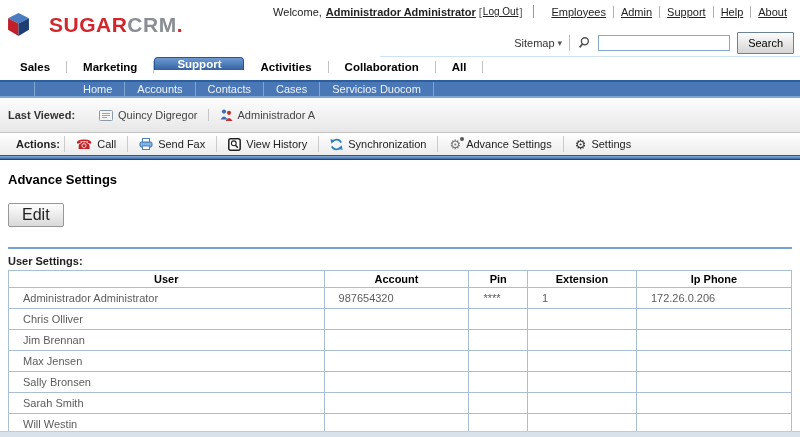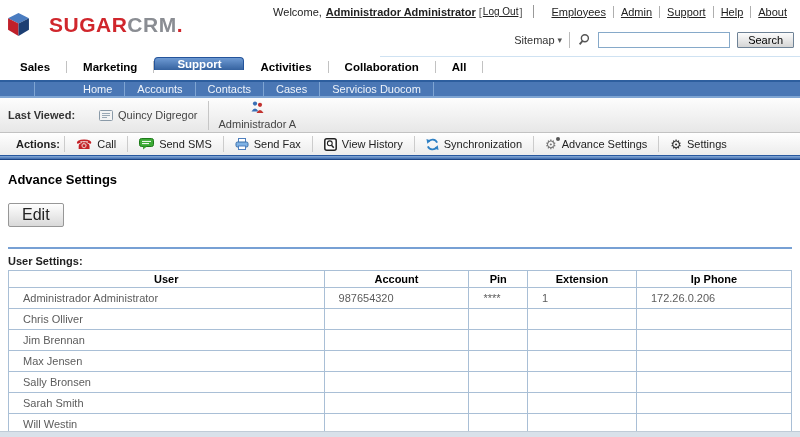--- a/index.html
+++ b/index.html
@@ -24,21 +24,21 @@
   .vsep { border-left:1px solid #999; height:13px; margin:0 10px; }
   .toplinks { display:flex; align-items:center; }
   .toplinks a { padding:0 7px; border-left:1px solid #AEAEAE; }
   .toplinks a:first-child { border-left:none; }
   .search-row { display:flex; align-items:center; justify-content:flex-end; margin-top:14px; gap:7px; }
   .sitemap { display:flex; align-items:center; gap:3px; color:#333; cursor:pointer; }
   .chevron { color:#555; font-size:9px; line-height:1; }
   .search-sep { border-left:1px solid #BBB; height:16px; }
   .search-input { width:132px; height:16px; border:1px solid #86A9C9; font-size:11px; padding:0 3px; }
   .search-btn {
-    height:16px; padding:1px 10px; font-size:11px; color:#000;
+    height:22px; padding:1px 10px; font-size:11px; color:#000;
     background:linear-gradient(#FCFCFC,#D5D5D5); border:1px solid #6E8296; border-radius:1px; cursor:pointer;
   }
   .header-underline { position:absolute; left:380px; right:0; top:56px; height:1px; background:#CFE2F2; }
 
   
   .tabbar { display:flex; align-items:flex-start; height:21px; margin-top:4px; border-bottom:2px solid #2D5E9E; padding-left:4px; }
   .tab {
     display:flex; align-items:center; padding:0 16px; font-weight:bold; font-size:11.5px;
     color:#000; border-right:1px solid #C2C2C2; cursor:pointer; background:#fff;
   }
@@ -50,21 +50,21 @@
 
   
   .subnav { height:16px; background:#4A77B5; border-bottom:2px solid #7FA5D3; display:flex; align-items:center; padding-left:34px; }
   .subnav-item { color:#EFF4FB; padding:0 12px; border-right:1px solid #7FA5D3; line-height:14px; cursor:pointer; }
   .subnav-item:first-child { border-left:1px solid #7FA5D3;padding-left:48px; }
 
   
   .lastviewed { height:19px; background:linear-gradient(#FDFDFD,#E7E7E7); border-bottom:1px solid #C2C2C2; display:flex; align-items:center; padding:17px 8px; }
   .lv-label { font-weight:bold; color:#333; margin-right:14px; }
   .lv-item { display:flex; align-items:center; gap:5px; color:#444; padding:0 10px; cursor:pointer; }
-  .lv-item + .lv-item { border-left:1px solid #C6C6C6;flex-direction:column; }
+  .lv-item + .lv-item { border-left:1px solid #C6C6C6; }
 
   
   .actions { height:22px; background:linear-gradient(#FFFFFF,#ECECEC); display:flex; align-items:center; padding:0 16px; }
   .actions-label { font-weight:bold; color:#222; margin-right:4px; }
   .action-item { display:flex; align-items:center; gap:5px; padding:0 11px; border-left:1px solid #CCC; color:#222; cursor:pointer; height:16px; }
   .glyph-phone { color:#C42127; font-size:13px; line-height:1; }
   .glyph-gear { font-size:13px; line-height:1; }
   .gear-gray { color:#777; position:relative; }
   .gear-gray::after { content:""; position:absolute; width:4px; height:4px; border-radius:50%; background:#555; top:-1px; right:-3px; }
   .gear-dark { color:#333; }
@@ -181,31 +181,20 @@
 </div>
 
 <div class="actions">
   <span class="actions-label">Actions:</span>
 
   <span class="action-item">
     <span class="glyph-phone">☎</span>
     <span>Call</span>
   </span>
 
-  <span class="action-item">
-    <span class="icon">
-      <svg width="15" height="12" viewBox="0 0 15 12">
-        <rect x="0.5" y="0.5" width="14" height="8" rx="2" fill="#3BAA35" stroke="#1E7A1A"></rect>
-        <path d="M4 8.5 L4 11.5 L8 8.5 Z" fill="#3BAA35"></path>
-        <line x1="3" y1="3.4" x2="12" y2="3.4" stroke="#fff"></line>
-        <line x1="3" y1="5.6" x2="10" y2="5.6" stroke="#fff"></line>
-      </svg>
-    </span>
-    <span>Send SMS</span>
-  </span>
 
   <span class="action-item">
     <span class="icon">
       <svg width="14" height="12" viewBox="0 0 14 12">
         <rect x="3.5" y="0.5" width="7" height="4" fill="#fff" stroke="#4E7FBE"></rect>
         <rect x="1" y="4" width="12" height="5" rx="1.5" fill="#7FB2E5" stroke="#3A6EA8"></rect>
         <rect x="3.5" y="8" width="7" height="3.5" fill="#fff" stroke="#4E7FBE"></rect>
       </svg>
     </span>
     <span>Send Fax</span>

